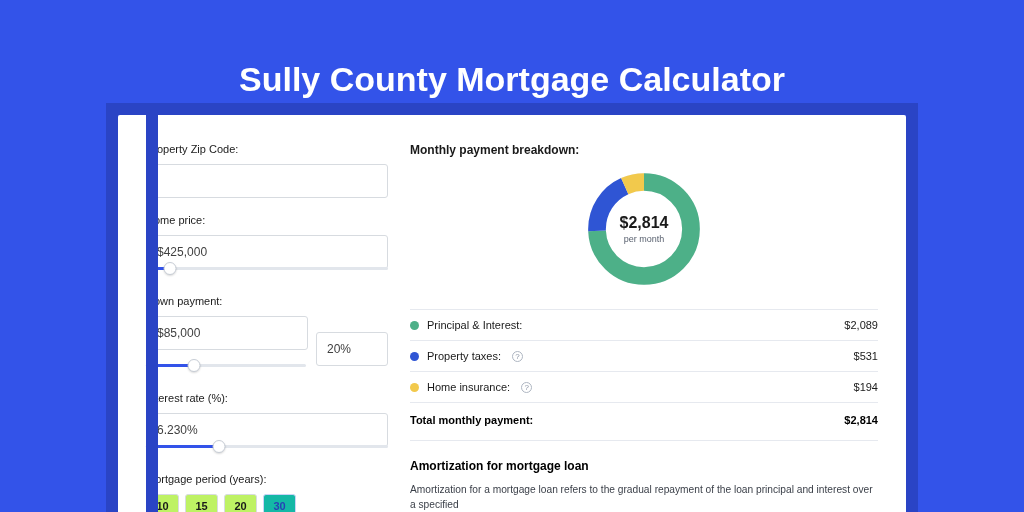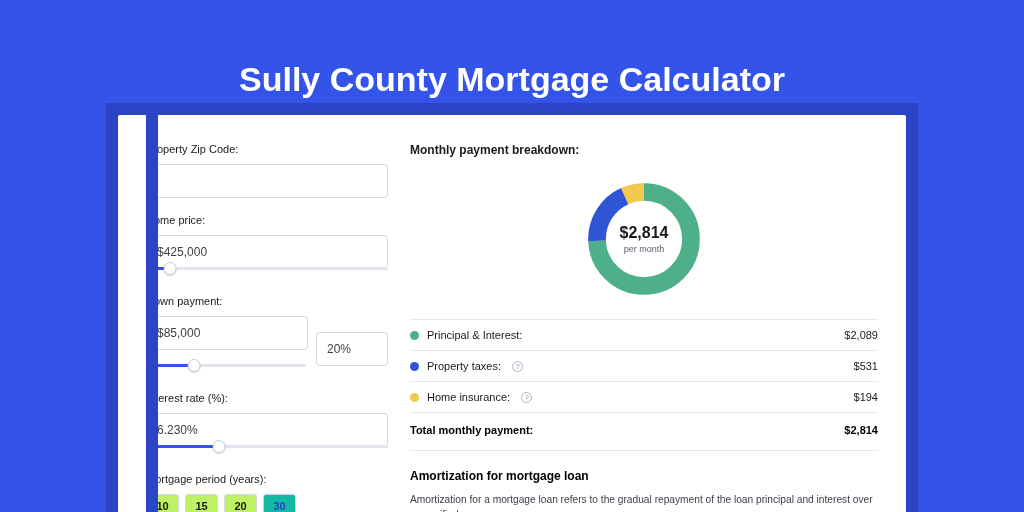--- a/index.html
+++ b/index.html
@@ -78,21 +78,21 @@
 
   .period-row { display: flex; gap: 6px; }
   .period-btn {
     width: 33px; height: 24px; border: 1px solid #d7dbe0; border-radius: 3px;
     background: #bef264; font-size: 11px; color: #1a1a1a; font-weight: 600;
     display: flex; align-items: center; justify-content: center;
   }
   .period-btn.active { background: #14b8a6; border-color: #c9d3f7; color: #2742b5; }
 
   
-  .section-title { font-size: 12px; font-weight: 700; color: #1a1a1a; margin-bottom: 20px; }
+  .section-title { font-size: 12px; font-weight: 700; color: #1a1a1a; margin-bottom: 10px; }
 
   .donut-wrap { display:flex; justify-content:center; margin-bottom: 18px; }
   .donut { position: relative; width: 124px; height: 124px; }
   .donut svg { width: 124px; height: 124px; transform: rotate(-90deg); }
   .donut-center {
     position:absolute; inset:0; display:flex; flex-direction:column;
     align-items:center; justify-content:center;
   }
   .donut-amount { font-size: 16px; font-weight: 700; color:#1a1a1a; }
   .donut-sub { font-size: 9px; color:#5a6270; margin-top:2px; }

